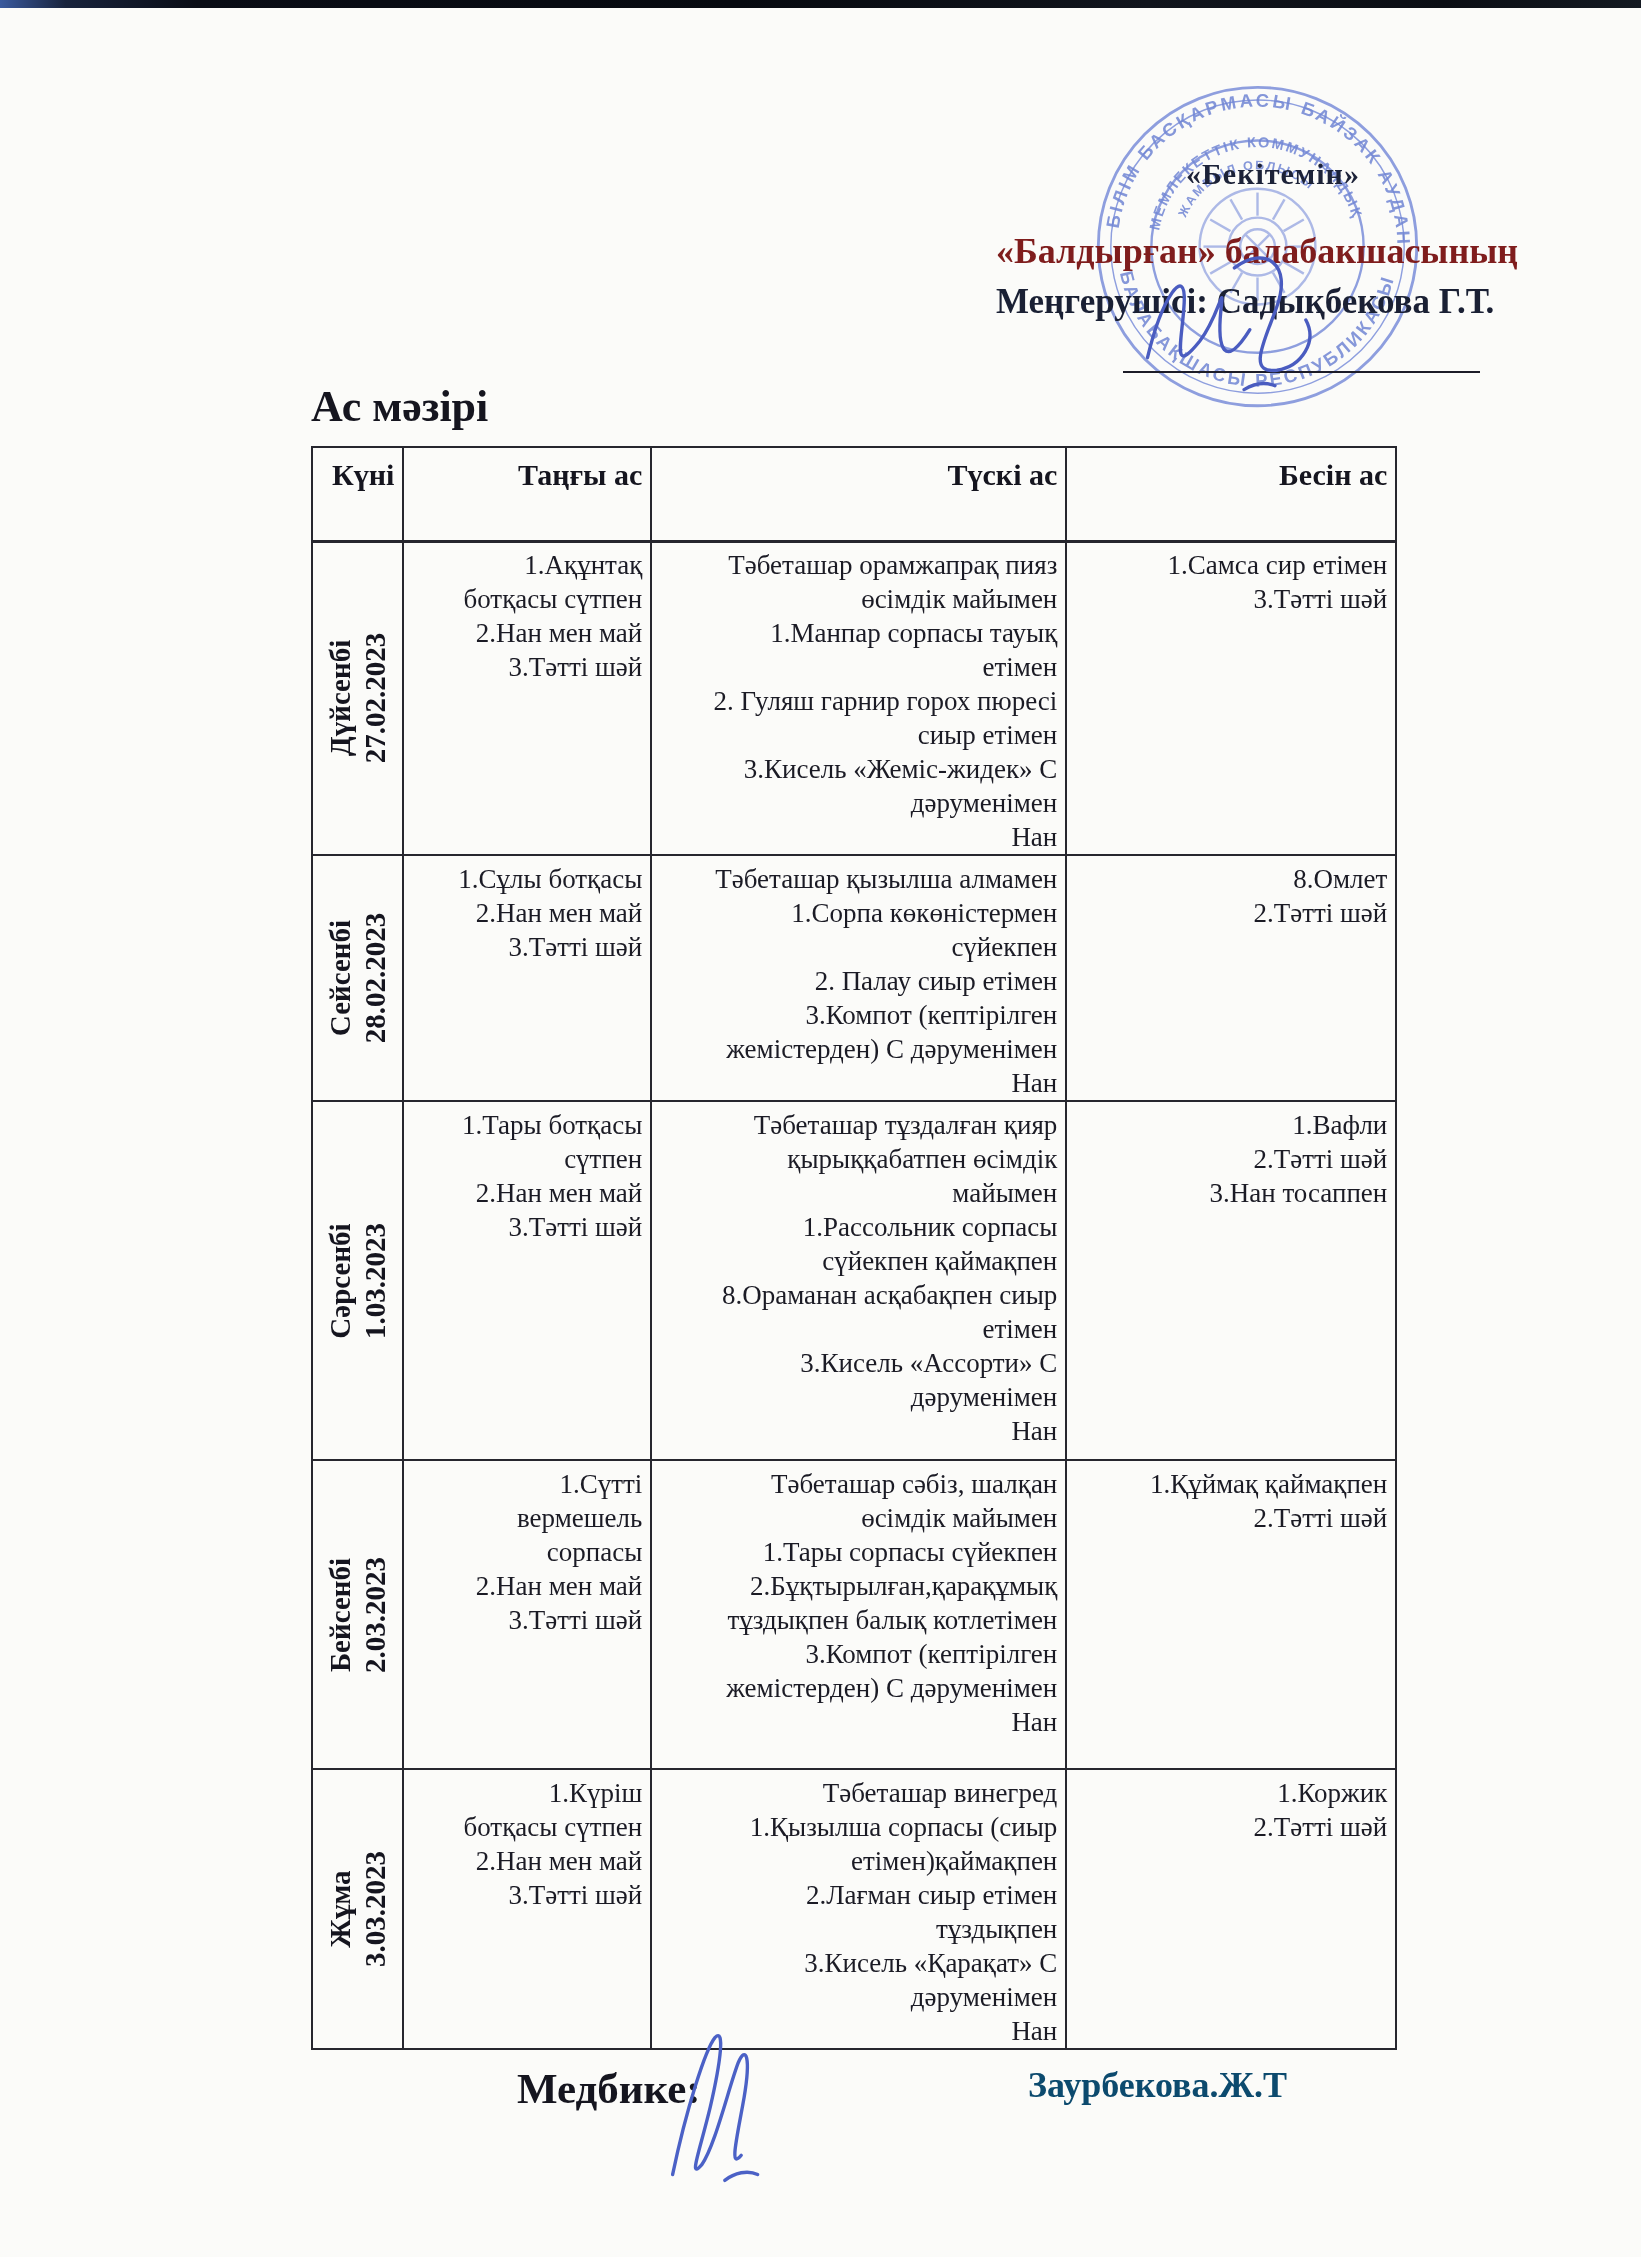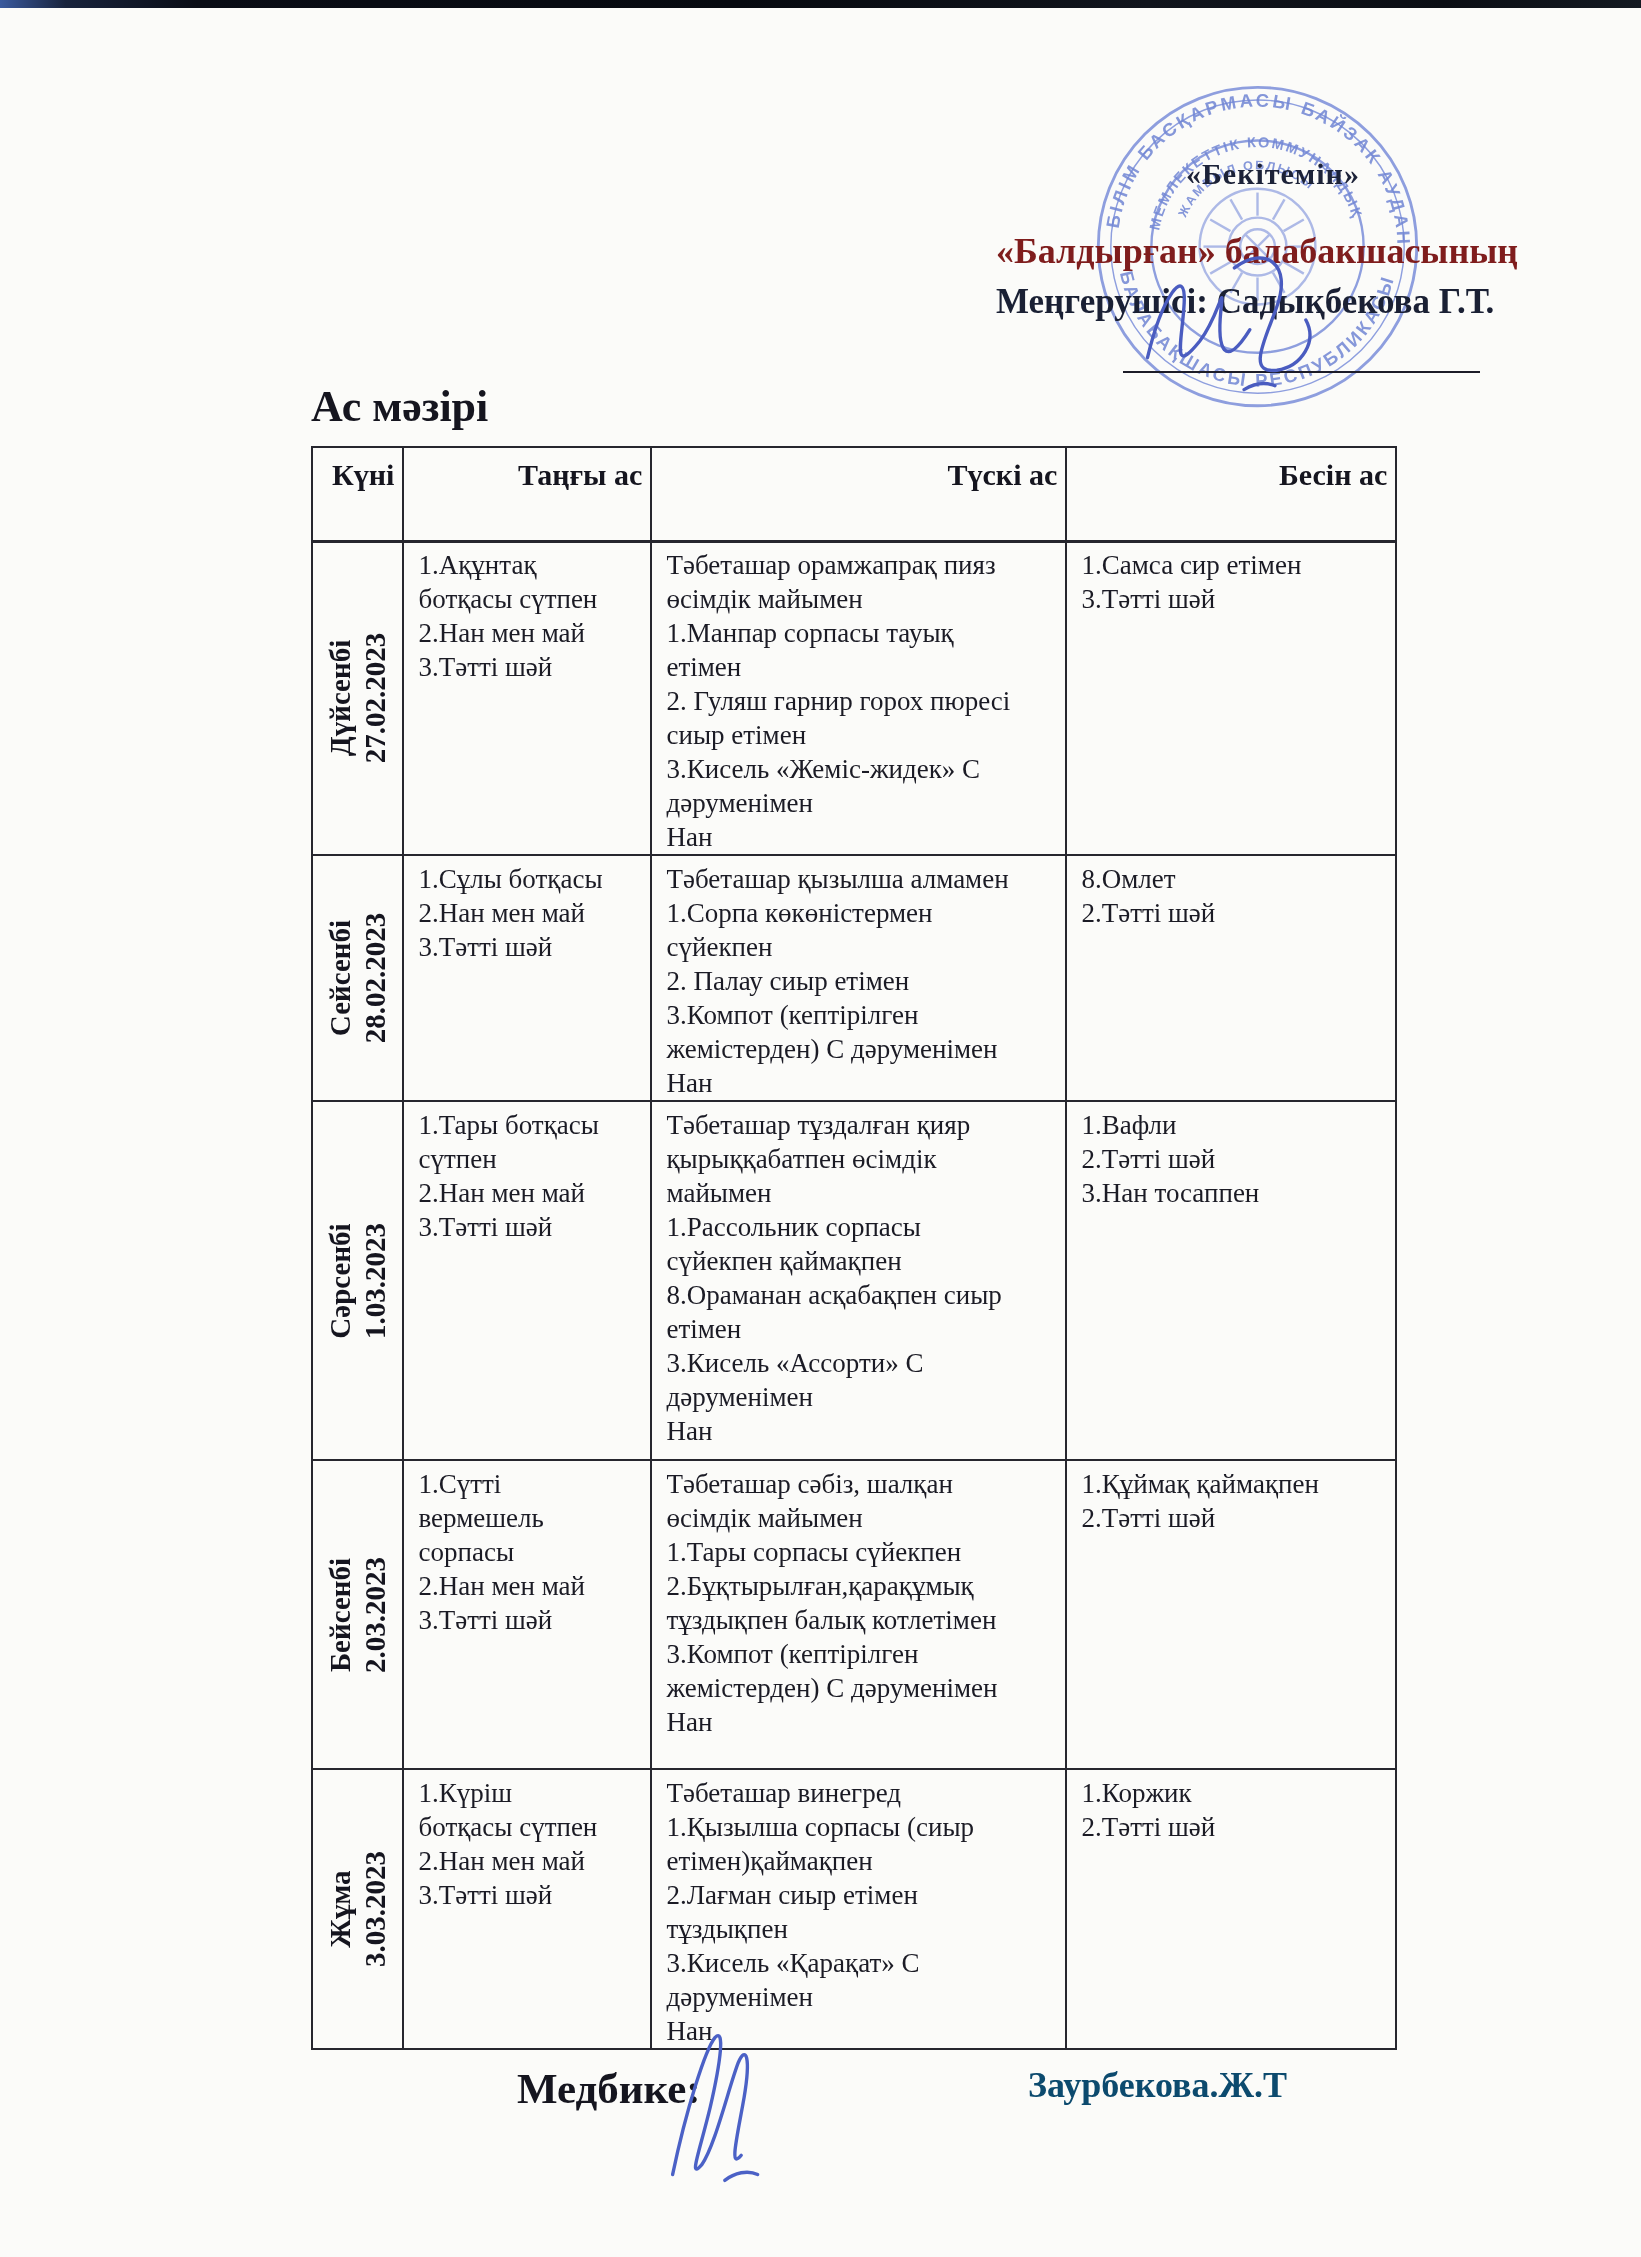--- a/index.html
+++ b/index.html
@@ -47,21 +47,21 @@
     font-size:30px;font-weight:bold;text-align:right;vertical-align:top;
     padding:9.7px 7.7px 0 15.4px;color:#15151f;border-bottom-width:3.9px;
   }
   th.day-h{vertical-align:bottom;padding-bottom:11.6px;padding-left:19.3px;}
   th.lu-h{padding-left:73px;}
   th.sn-h{padding-left:13.5px;margin-top:32px;}
   td.meal{
     vertical-align:top;padding:5.8px 7.7px 0 14.5px;
     font-size:27px;line-height:34px;color:#1b1b25;
   }
-  .lines{white-space:pre-line;}
+  .lines{white-space:pre-line;text-align:right;}
   td.day-cell{position:relative;padding:0;}
   .rot{
     position:absolute;left:50%;top:50%;
     transform:translate(-50%,-50%) rotate(-90deg);
     white-space:nowrap;text-align:center;
     font-weight:bold;font-size:29px;line-height:35px;color:#15151f;
   }
   .nurse-label{
     position:absolute;left:517px;top:2064px;
     font-size:43px;font-weight:bold;color:#15151f;

